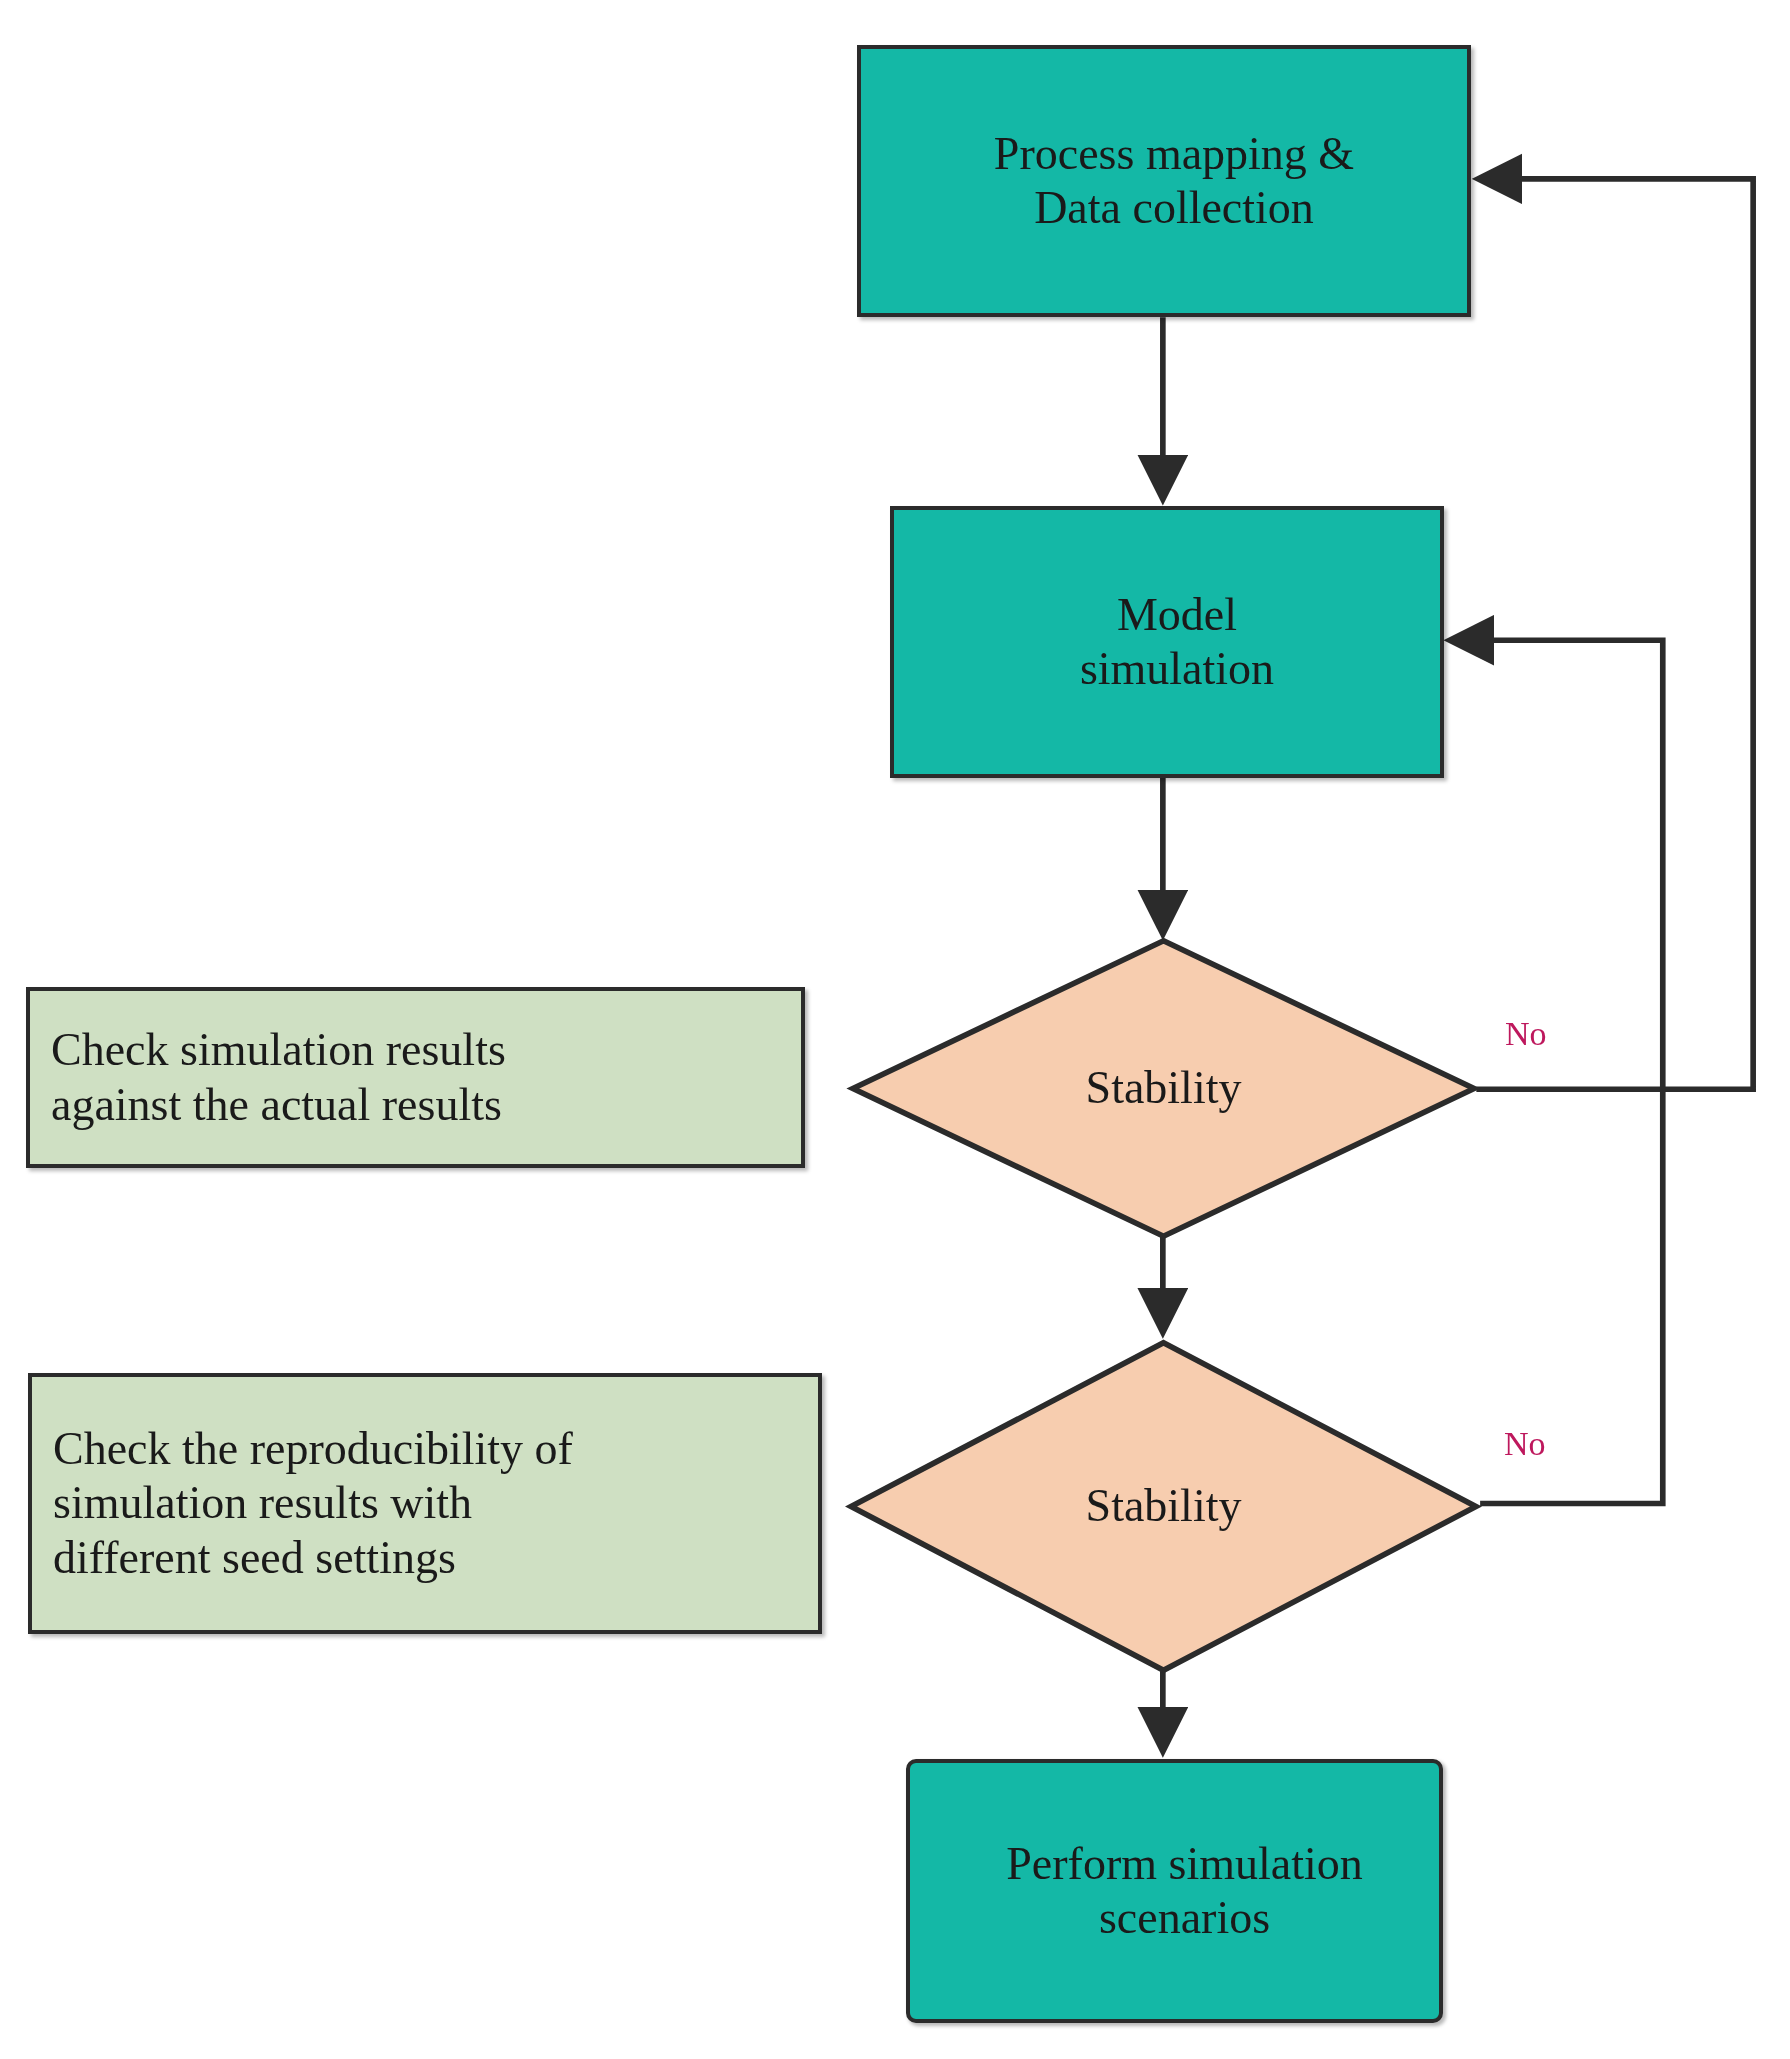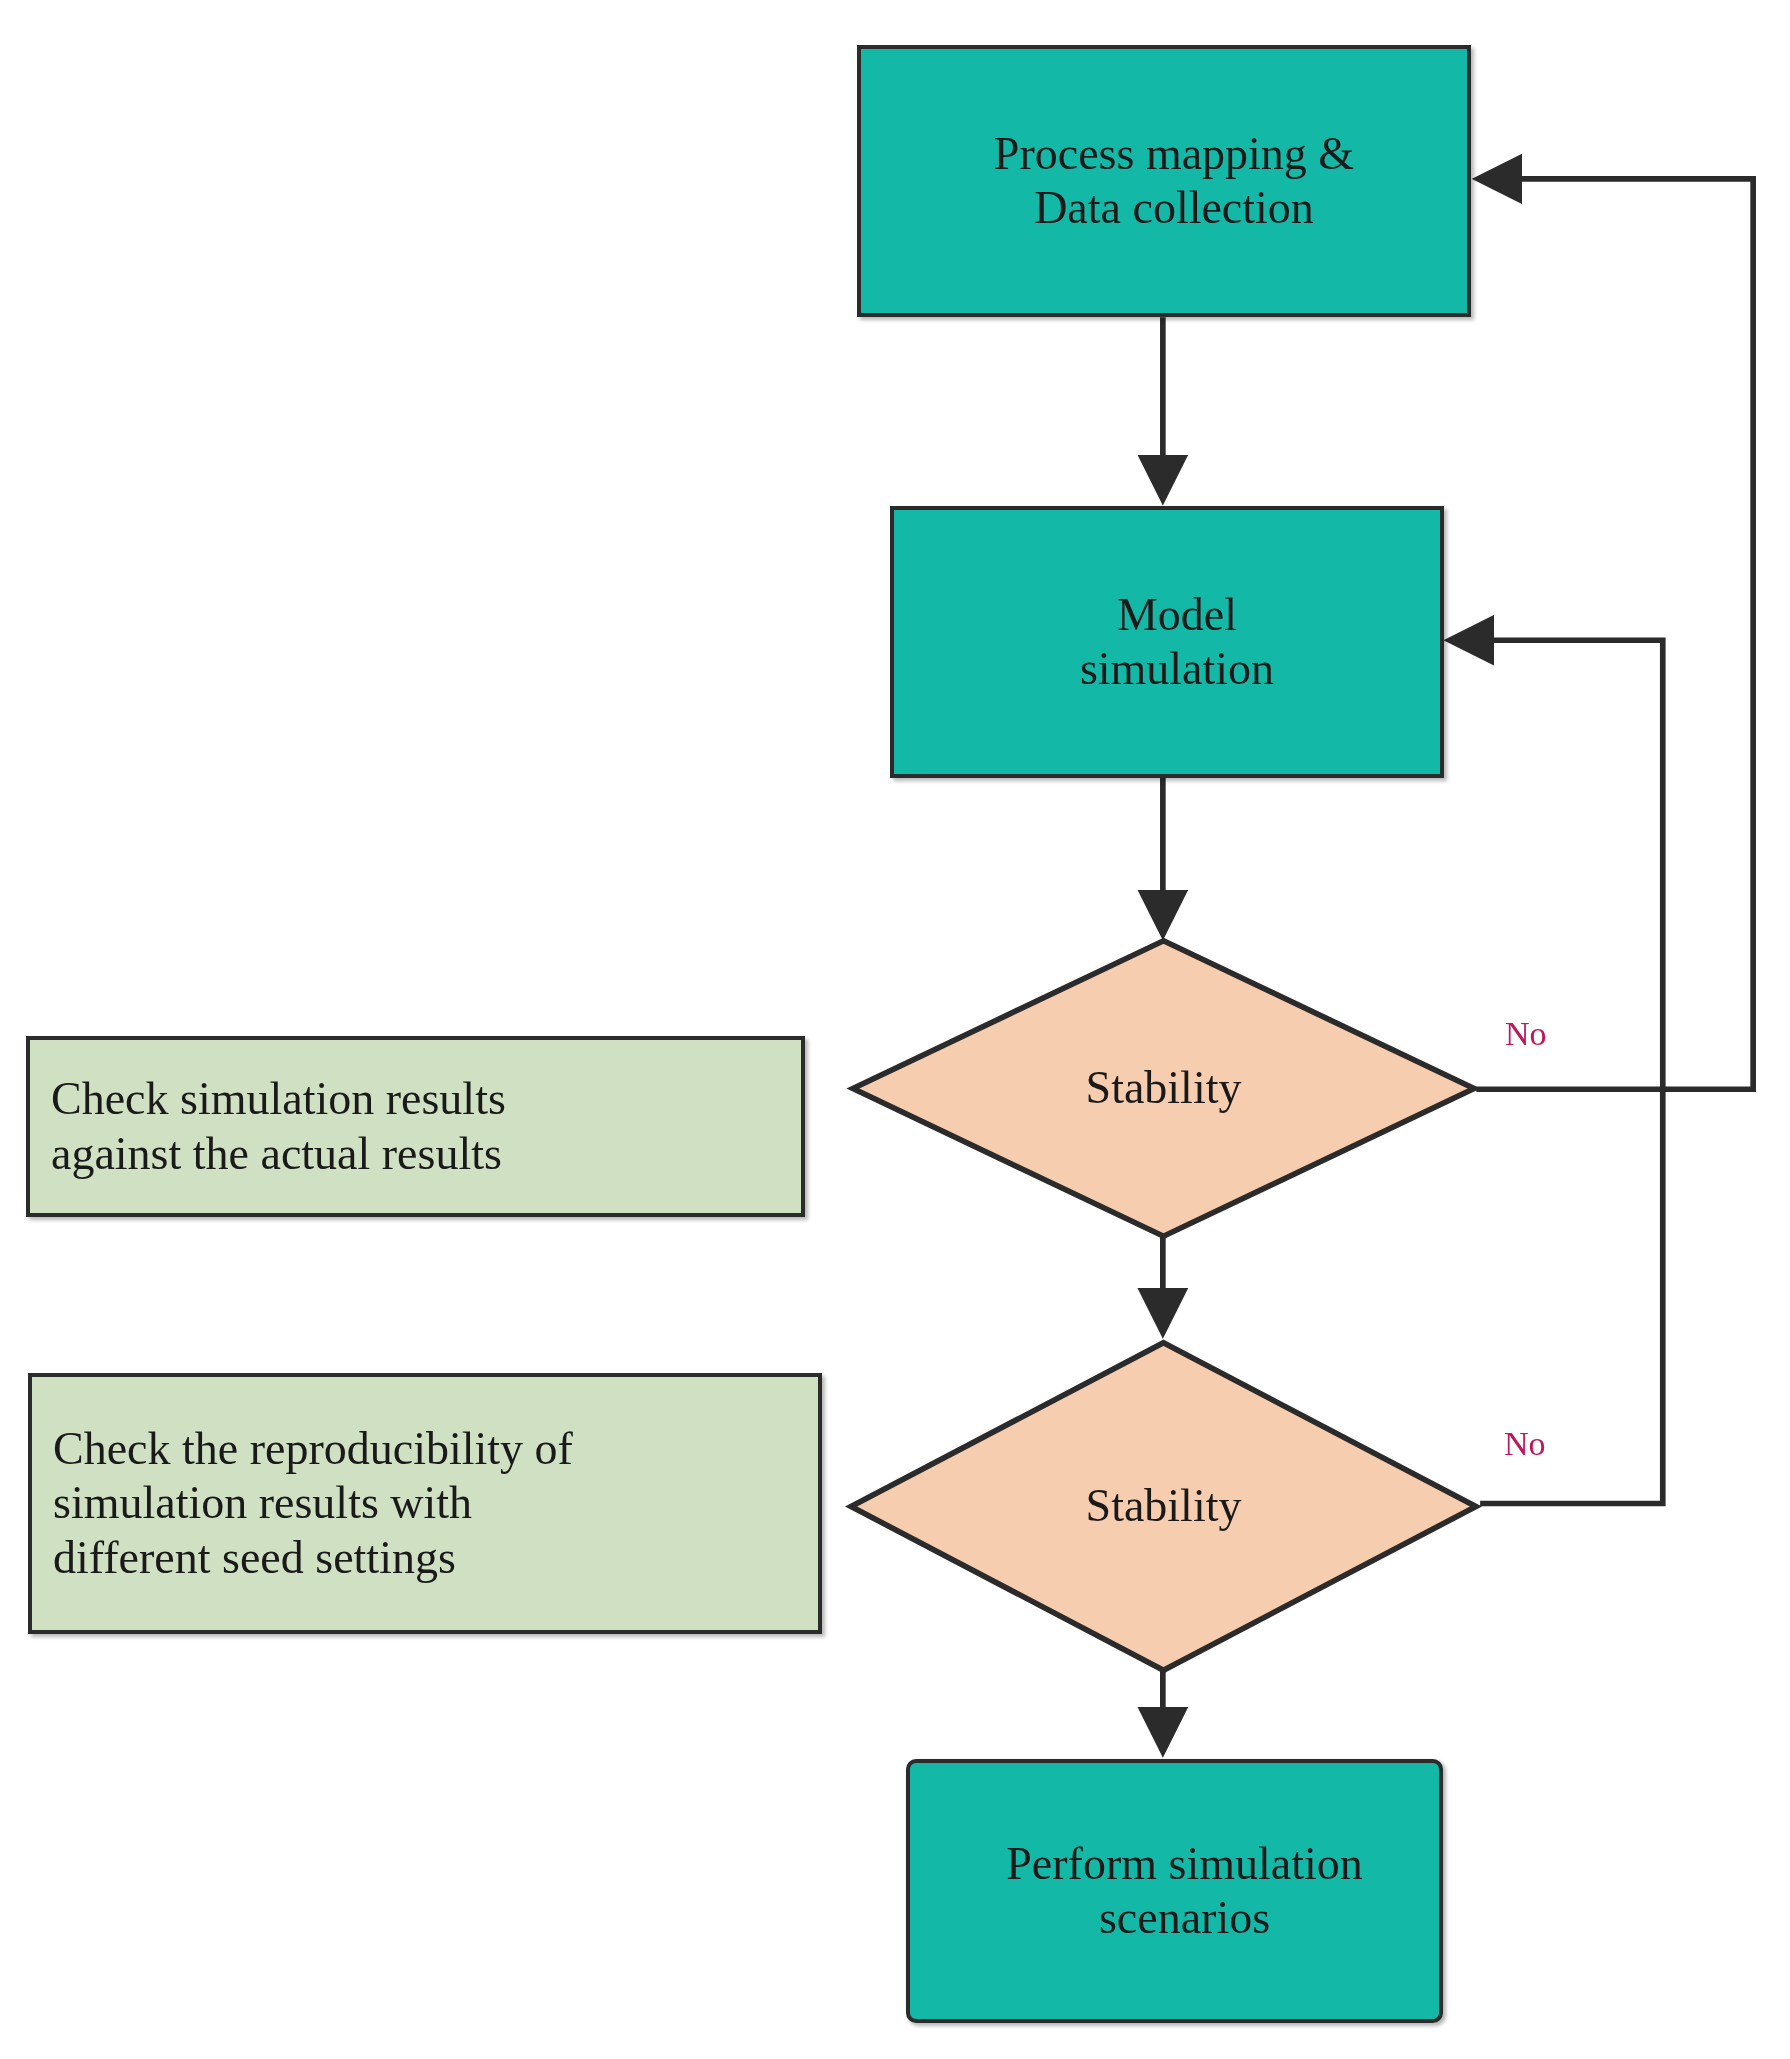--- a/index.html
+++ b/index.html
@@ -127,21 +127,21 @@
   <div class="node decision" style="left:847px; top:1339px; width:633px; height:335px;">
     <svg width="633" height="335" viewBox="0 0 672 356" xmlns="http://www.w3.org/2000/svg">
       <polygon points="336,4 668,178 336,352 4,178" fill="#F7CDAF" stroke="#2b2b2b" stroke-width="6"></polygon>
     </svg>
     <span class="dlabel">Stability</span>
   </div>
 
   <div class="node process-box" style="left:906px; top:1759px; width:537px; height:264px;border-radius:10px;">Perform simulation
 scenarios</div>
 
-  <div class="node note-box" style="left:26px; top:1036px; width:779px; height:181px;">Check simulation results
+  <div class="node note-box" style="left:26px; top:987px; width:779px; height:181px;">Check simulation results
 against the actual results</div>
 
   <div class="node note-box" style="left:28px; top:1373px; width:794px; height:261px;">Check the reproducibility of
 simulation results with
 different seed settings</div>
 
   <div class="edge-label" style="left:1505px; top:1015px;">No</div>
 
   <div class="edge-label" style="left:1504px; top:1425px;">No</div>
 

